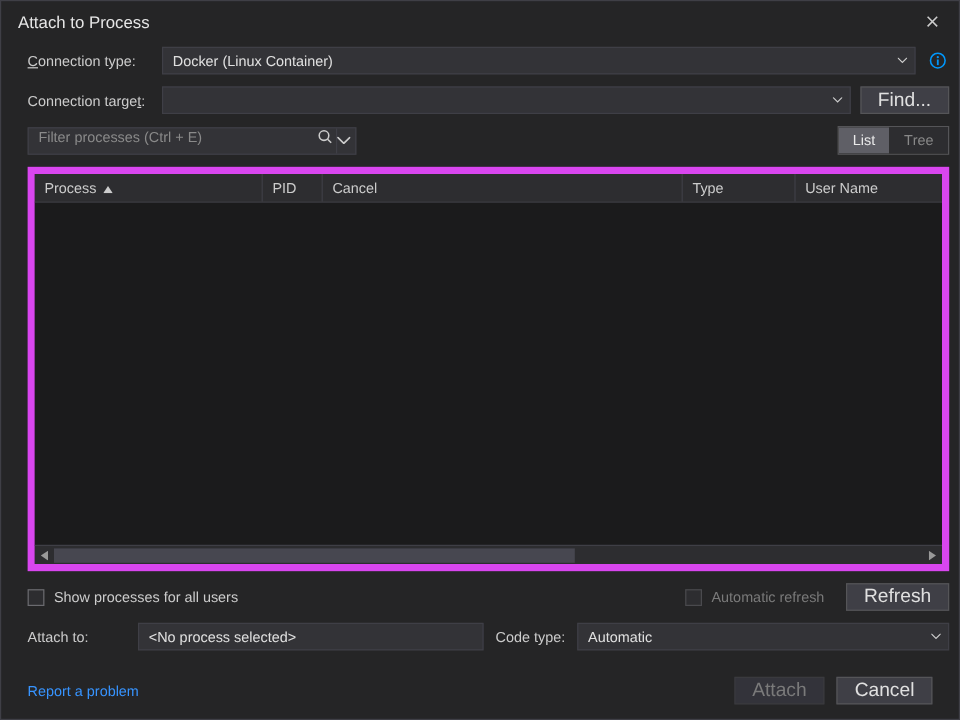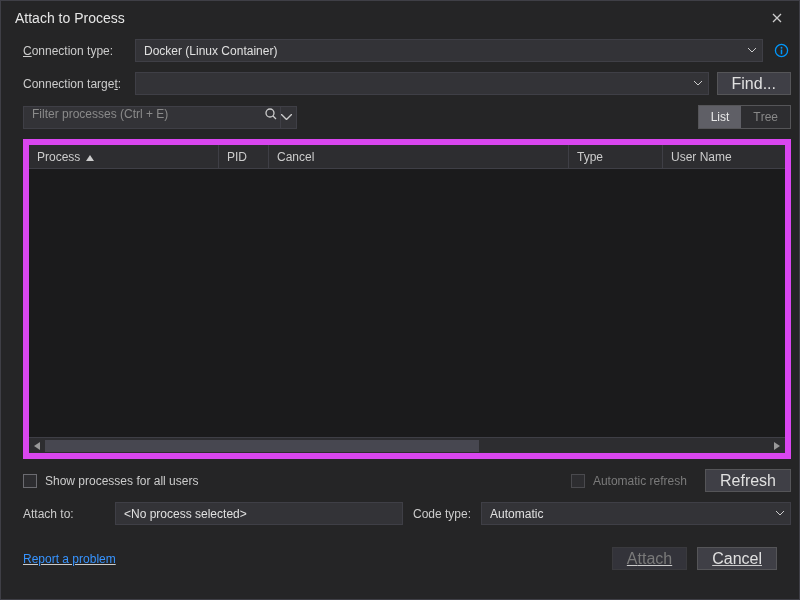--- a/index.html
+++ b/index.html
@@ -213,22 +213,21 @@
   }
   .attach-left { display:flex; align-items:center; flex: 0 0 380px; gap:20px;}
   .codetype-group { display:flex; align-items:center; flex:1; gap:10px;}
   .link {
     color: #3794ff;
     font-size: 12px;
     cursor: pointer;
   }
   .footer {
     display: flex; align-items:center; justify-content: space-between;
-    padding: 8px 22px 29px 22px;
-    text-decoration: underline;
+    padding: 8px 22px 12px 22px;
   }
   .footer-btns { display:flex; gap:10px; }
   .col-process{width:190px;}
   .col-pid{width:50px;}
   .col-title{width:300px;}
   .col-type{width:94px;}
   .col-user{flex:1;}
 </style>
 </head>
 <body>

